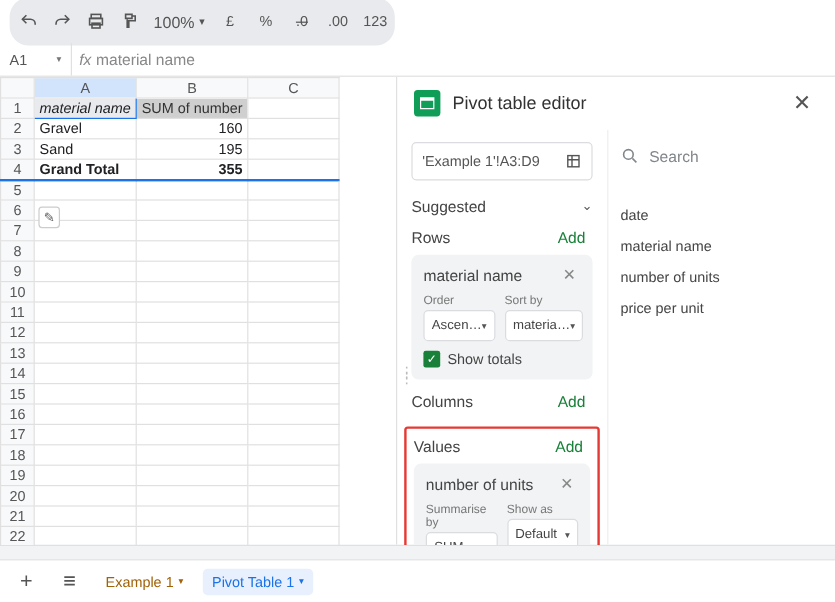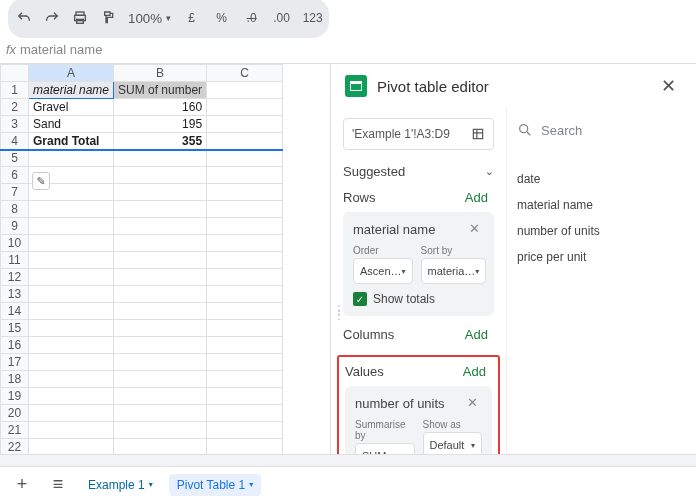--- a/index.html
+++ b/index.html
@@ -59,21 +59,21 @@
 .selbox::after{content:"▾";font-size:8px;color:#555}
 .check{display:flex;align-items:center;gap:6px;margin-top:8px;font-size:12px;color:#444}
 .check .box{width:14px;height:14px;background:#188038;border-radius:2px;display:flex;align-items:center;justify-content:center;color:#fff;font-size:10px}
 .values-wrap{border:2px solid #e53935;border-radius:3px;padding:6px 6px 10px;margin:12px -6px}
 .searchrow{display:flex;align-items:center;gap:8px;color:#80868b;height:28px;margin-bottom:22px}
 .searchrow svg{width:16px;height:16px}
 .fielditem{padding:6px 0;color:#444;font-size:12px;cursor:grab}
 .dragdots{position:absolute;left:-9px;top:200px;color:#bbb;font-size:12px;line-height:5px;letter-spacing:-1px}
 
 .tabs{height:36px;border-top:1px solid #e0e0e0;display:flex;align-items:center;padding:0 8px;gap:8px;background:#fff}
-.tabs .tab{border:none;background:transparent;padding:4px 8px;font-size:12px;color:#0369a1;display:flex;align-items:center;gap:4px;cursor:pointer;border-radius:4px}
+.tabs .tab{border:none;background:transparent;padding:4px 8px;font-size:12px;color:#a16207;display:flex;align-items:center;gap:4px;cursor:pointer;border-radius:4px}
 .tabs .tab.active{background:#e8f0fe;color:#1a73e8}
 .tabs .tab .dd{font-size:8px}
 .tabs .plus,.tabs .menu{border:none;background:transparent;color:#555;font-size:18px;width:28px;height:28px;cursor:pointer}
 .hscroll{height:12px;background:#f1f3f4;border-top:1px solid #e0e0e0}
 </style>
 </head>
 <body>
 <div class="app">
 
 <div class="toolbar">
@@ -106,20 +106,23 @@
     <button class="zoom">100%</button>
     <button class="fmtbtn">£</button>
     <button class="fmtbtn">%</button>
     <button class="fmtbtn" style="text-decoration:line-through">.0</button>
     <button class="fmtbtn">.00</button>
     <button class="fmtbtn">123</button>
   </div>
 </div>
 
 <div class="nbrow">
+  <div class="namebox">
+        <span>A1</span>
+      </div>
   <div class="fx">fx</div>
   <div class="fxval">material name</div>
 </div>
 
 <div class="main">
   <div class="sheet">
     <table class="grid">
       <tbody>
             <tr>
         <th class="rowh"></th>

